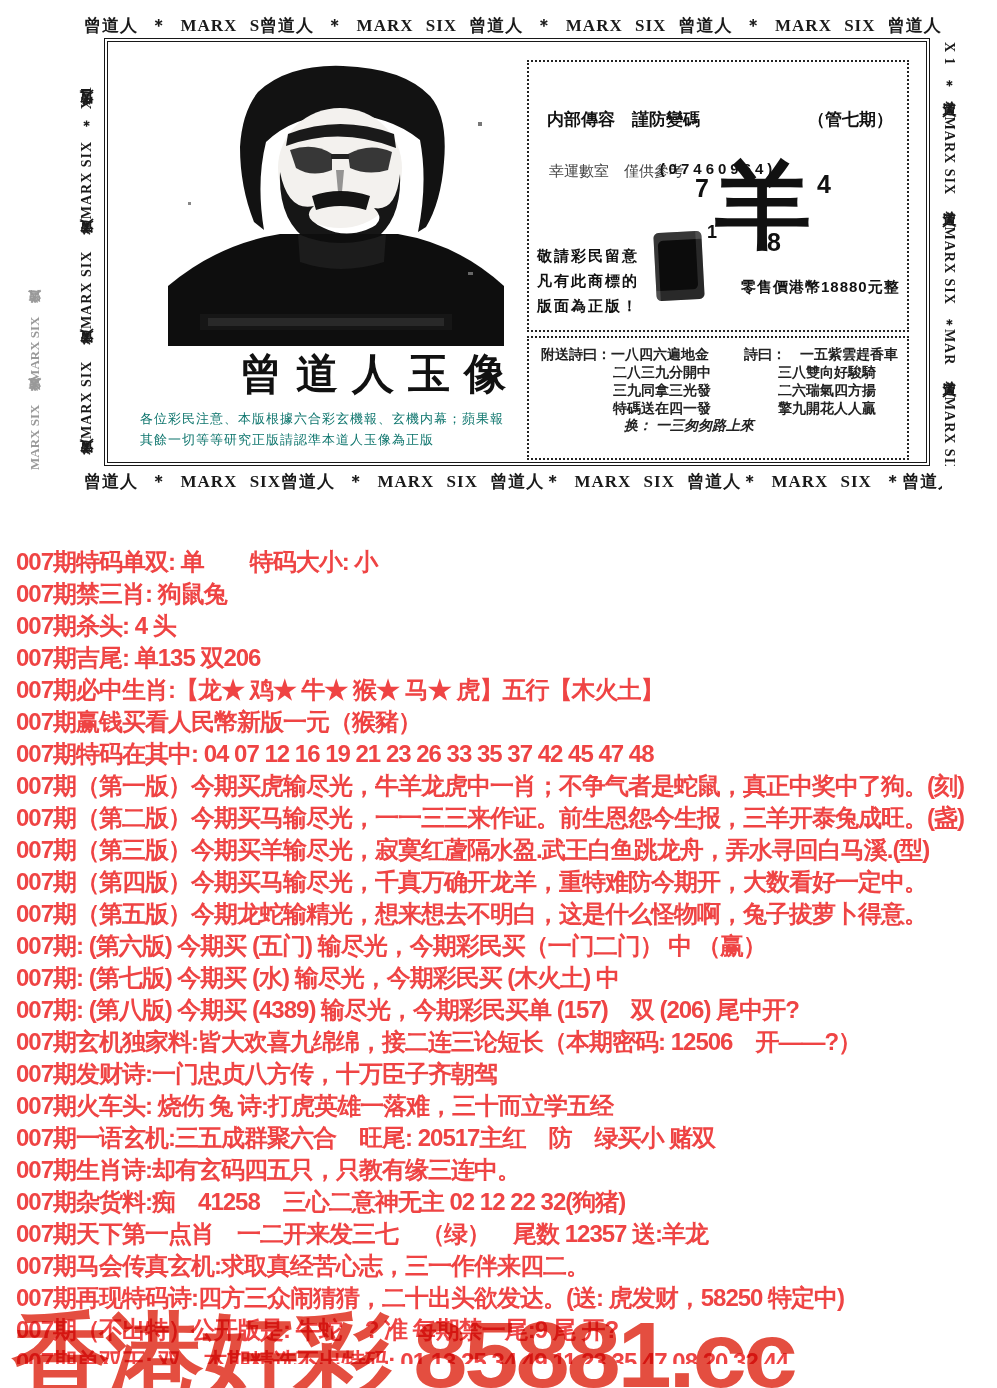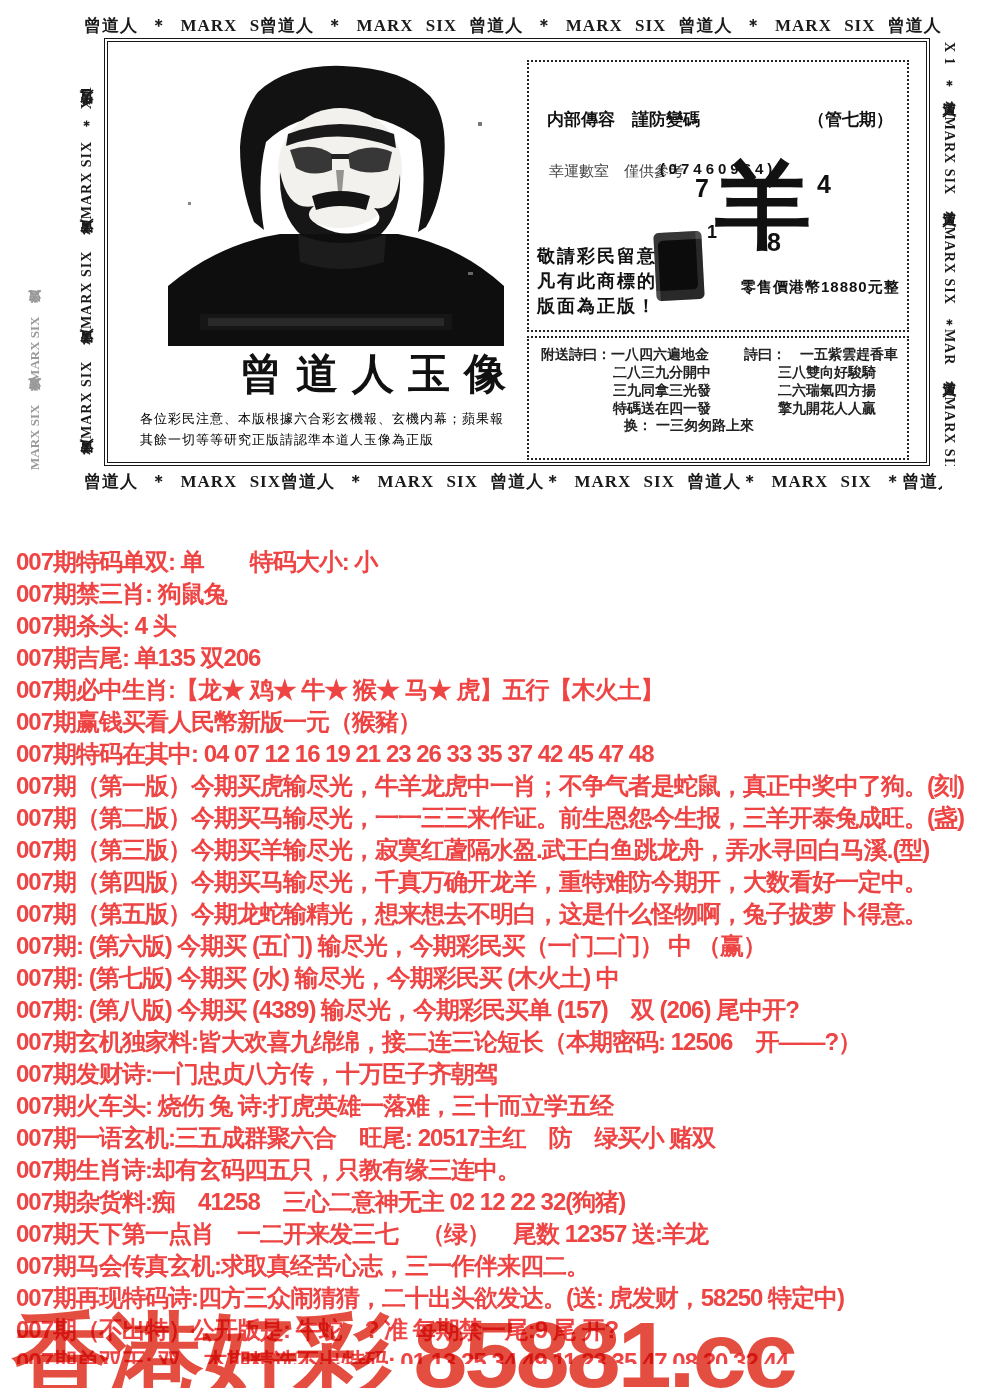--- a/index.html
+++ b/index.html
@@ -24,57 +24,57 @@
     white-space:nowrap;overflow:hidden;}
   
   .frame{position:absolute;left:104px;top:38px;width:826px;height:428px;
     border:4px double #181818;box-sizing:border-box;}
   .portrait{position:absolute;left:148px;top:62px;width:372px;height:284px;}
   .portrait svg{width:100%;height:100%;display:block;}
   .portrait-caption{position:absolute;left:148px;top:346px;width:372px;
     text-align:right;font-size:42px;font-weight:900;letter-spacing:14px;
     font-family:"Liberation Serif",serif;}
   .portrait-note{position:absolute;left:140px;top:408px;width:392px;
-    font-size:13px;line-height:21px;color:#000000;letter-spacing:1px;}
+    font-size:13px;line-height:21px;color:#0f766e;letter-spacing:1px;}
   
   .panel{position:absolute;left:527px;top:60px;width:382px;height:272px;
     border:2px dotted #222;box-sizing:border-box;}
   .panel-title{position:absolute;left:0;top:8px;width:100%;text-align:center;
     font-size:29px;font-weight:900;letter-spacing:7px;font-family:"Liberation Serif",serif;}
   .panel-row1{position:absolute;left:18px;top:46px;width:346px;display:flex;
     justify-content:space-between;font-size:17px;font-weight:bold;}
   .panel-row2{position:absolute;left:20px;top:76px;font-size:15px;font-weight:normal;color:#444;margin-top:24px;}
   .panel-serial{position:absolute;left:0;top:98px;width:100%;text-align:center;
     font-size:15px;font-weight:bold;letter-spacing:4px;}
   .num{position:absolute;font-size:25px;font-weight:bold;}
   .num-tl{left:166px;top:112px;}
   .num-tr{left:288px;top:108px;}
   .num-bl{left:178px;top:160px;font-size:18px;}
   .num-br{left:238px;top:166px;}
   .zodiac-char{position:absolute;left:186px;top:96px;font-size:96px;line-height:1;
     font-weight:900;font-family:"Liberation Serif",serif;}
   .seal{position:absolute;left:126px;top:170px;width:48px;height:68px;
     background:#0c0c0c;border-radius:5px;transform:rotate(-3deg);
     box-shadow:inset 4px 8px 0 rgba(255,255,255,.18), inset -6px -10px 0 rgba(255,255,255,.12);}
-  .panel-notice{position:absolute;left:8px;top:182px;font-size:18px;font-weight:900;
+  .panel-notice{position:absolute;left:8px;top:182px;font-size:15px;font-weight:900;
     line-height:25px;letter-spacing:2px;font-family:"Liberation Serif",serif;}
   .panel-price{position:absolute;left:212px;top:216px;font-size:15px;font-weight:bold;letter-spacing:1px;}
   
   .poembox{position:absolute;left:527px;top:336px;width:382px;height:124px;
     border:2px dotted #222;box-sizing:border-box;padding:7px 10px 4px 12px;
     font-size:14px;font-weight:bold;color:#222;}
   .poem-cols{display:flex;}
   .poem-col-left{width:57%;}
   .poem-col-right{width:43%;}
   .poem-first{white-space:nowrap;line-height:18px;}
   .poem-line{line-height:18px;white-space:nowrap;}
   .poem-col-left .poem-line{padding-left:72px;}
   .poem-col-right .poem-line{padding-left:34px;}
   .poem-footer1{margin-top:5px;text-align:center;line-height:17px;white-space:nowrap;}
-  .poem-footer2{text-align:center;line-height:17px;white-space:nowrap;padding-right:60px;}
+  .poem-footer2{text-align:center;line-height:17px;white-space:nowrap;padding-right:60px;font-style:italic;}
   
   .tips{position:absolute;left:16px;top:546px;width:976px;height:818px;
     display:flex;flex-direction:column;justify-content:space-between;overflow:hidden;}
   .tip-line{font-size:24px;font-weight:bold;letter-spacing:-1px;white-space:nowrap;color:#ef4444;}
   
   .watermark{position:absolute;left:12px;top:1294px;width:985px;
     font-size:92px;font-weight:900;white-space:nowrap;letter-spacing:-3px;
     transform:scaleX(1.06);transform-origin:left center;
     mix-blend-mode:multiply;opacity:.9;}
 </style>

